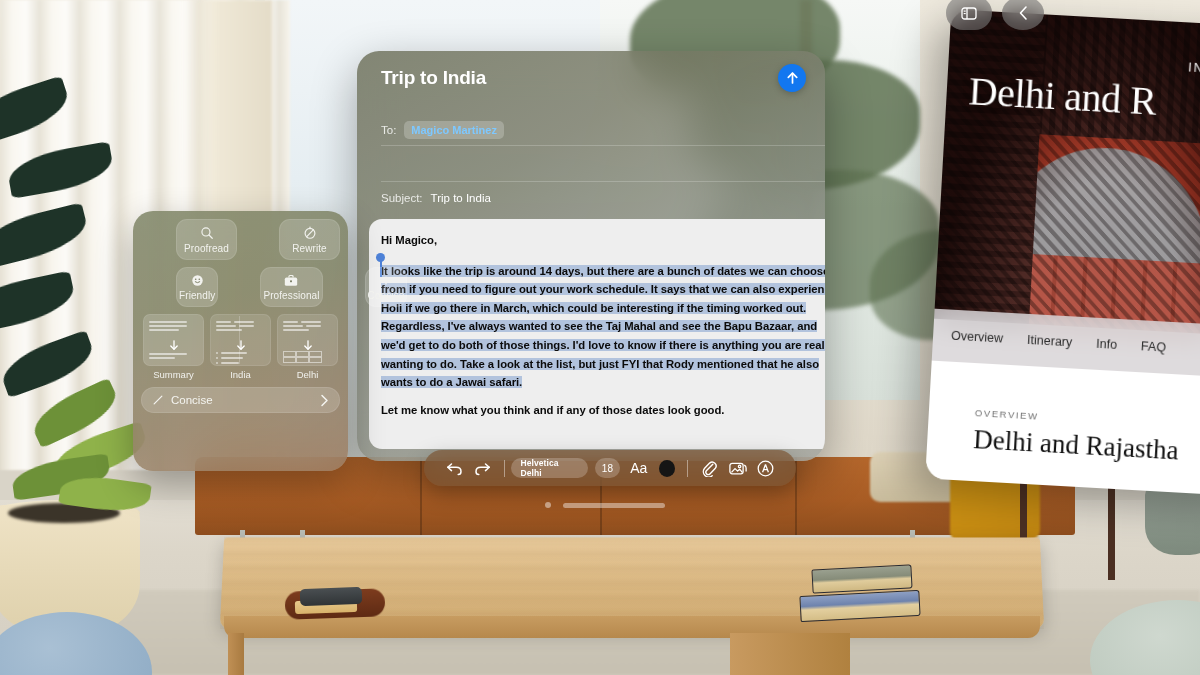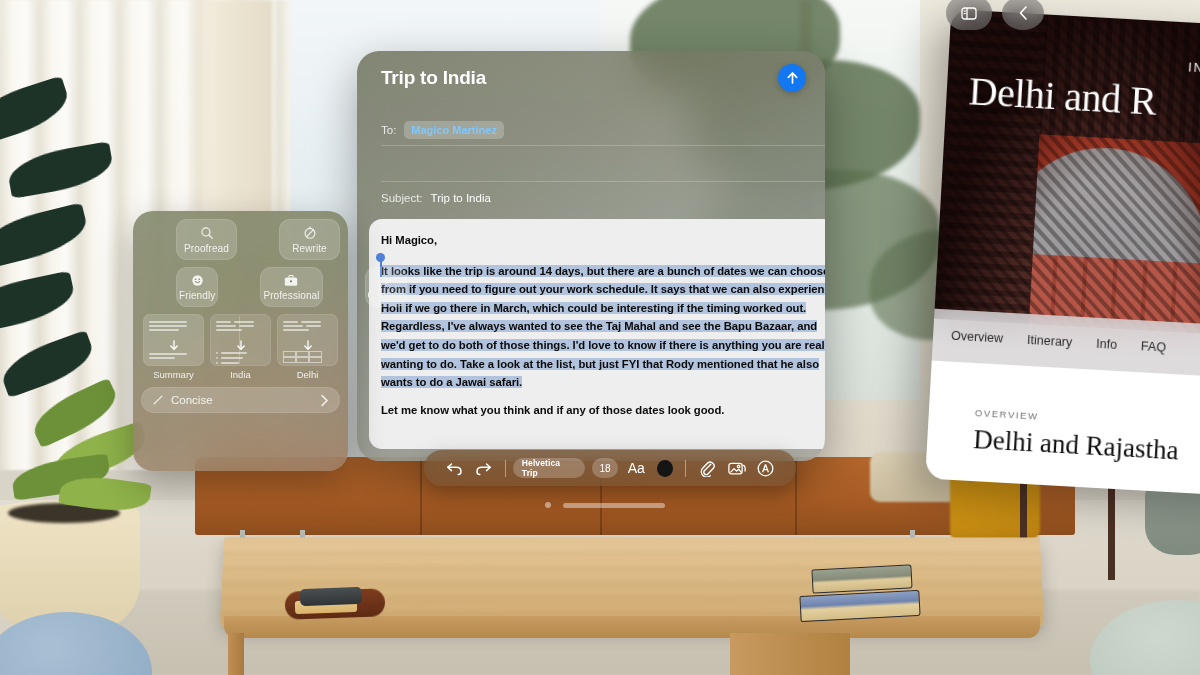--- a/index.html
+++ b/index.html
@@ -583,21 +583,21 @@
   </div>
   <div class="ft-btn">
     <svg width="17" height="15" viewBox="0 0 17 15" fill="none" stroke="#fff" stroke-width="1.5" stroke-linecap="round" stroke-linejoin="round">
       <path d="M11.5 3 L15.2 6.3 L11.5 9.6"></path>
       <path d="M15.2 6.3 H6.8 C3.6 6.3 2 8.2 2 10.4 C2 12.3 3.2 13.5 4.8 13.5"></path>
     </svg>
   </div>
 
   <div class="ft-sep"></div>
 
-  <div class="ft-pill">Helvetica Trip</div>
+  <div class="ft-pill">Helvetica Delhi</div>
   <div class="ft-pill num">18</div>
   <div class="ft-aa">Aa</div>
   <div class="ft-dot"></div>
 
   <div class="ft-sep"></div>
 
   <div class="ft-btn">
     <svg width="15" height="17" viewBox="0 0 15 17" fill="none" stroke="#fff" stroke-width="1.4" stroke-linecap="round">
       <path d="M10.8 4.3 L4.6 10.6 a2.3 2.3 0 0 0 3.3 3.3 L13.1 8.6 a3.9 3.9 0 0 0 -5.5 -5.5 L2.6 8.2 a5.4 5.4 0 0 0 7.6 7.6"></path>
     </svg>

